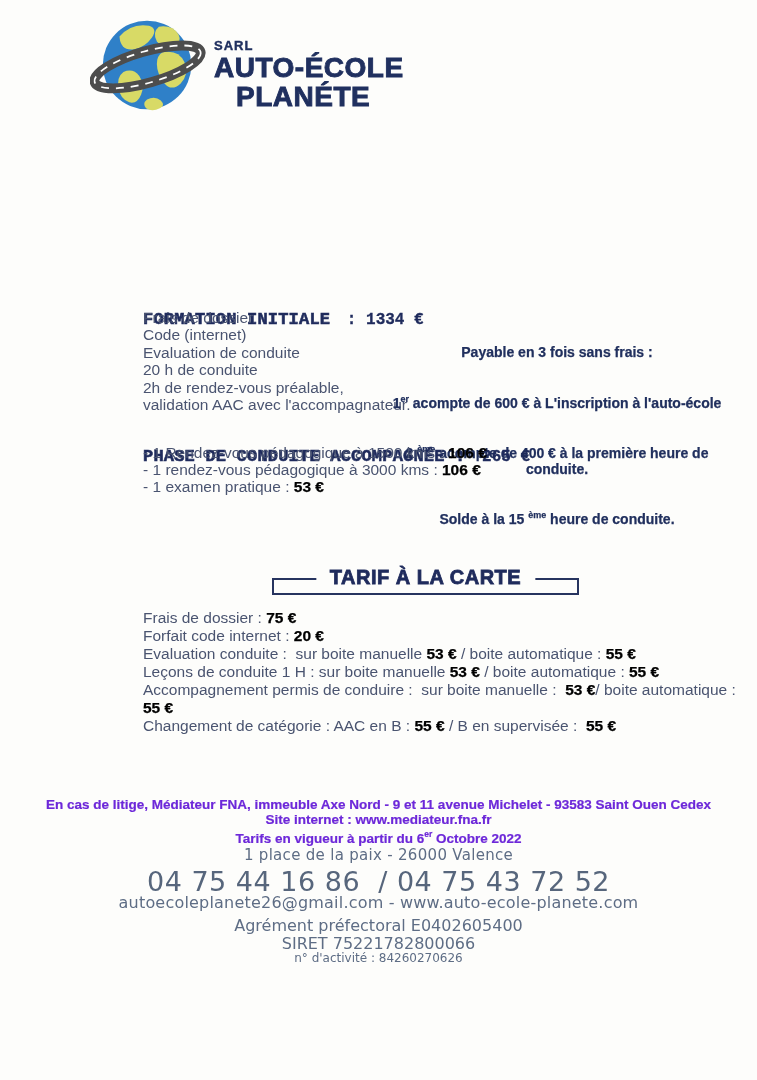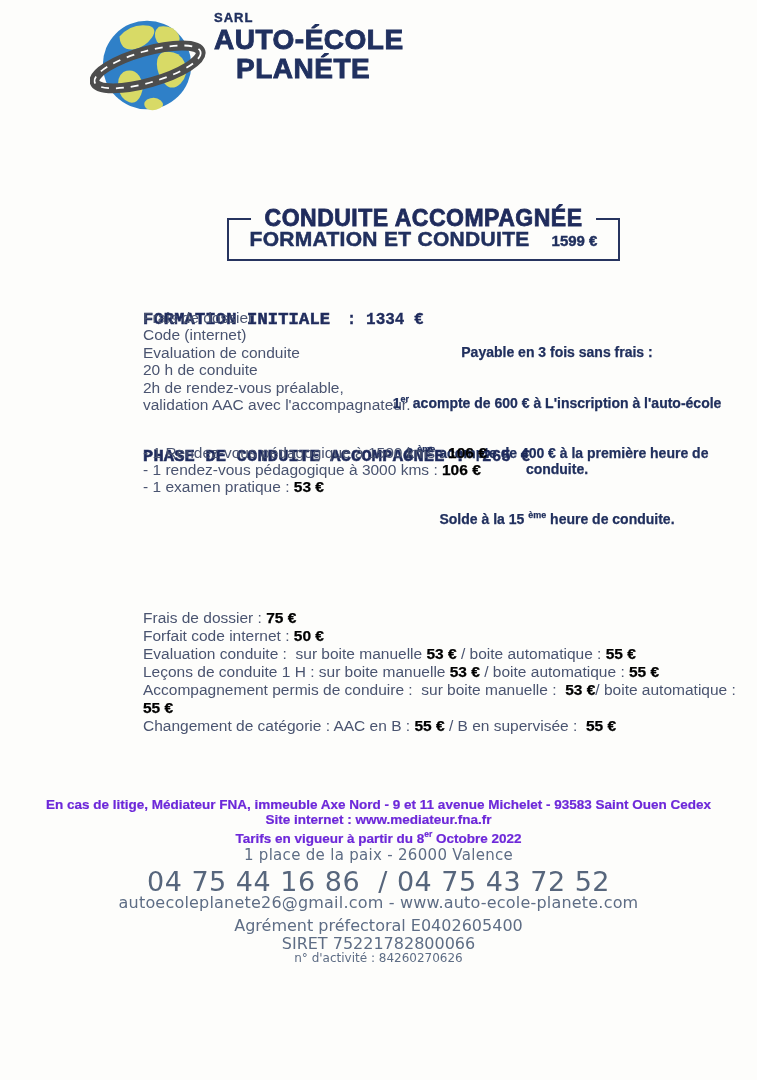--- a/index.html
+++ b/index.html
@@ -5,21 +5,21 @@
   html,body{margin:0;padding:0;background:#e8e8e8;}
   .page{
     position:relative;width:757px;height:1080px;margin:0 auto;
     background:#fdfdfb;overflow:hidden;
     font-family:"Liberation Sans",sans-serif;
     color:#4a5470;
   }
   
   .logo{position:absolute;left:90px;top:10px;display:flex;align-items:flex-start;}
   .globe{width:118px;height:110px;}
-  .logo-text{margin-left:6px;margin-top:0;color:#20305f;}
+  .logo-text{margin-left:6px;margin-top:28px;color:#20305f;}
   .logo-sarl{font-size:13px;font-weight:800;letter-spacing:1px;-webkit-text-stroke:.4px currentColor;}
   .logo-l1,.logo-l2{font-size:28px;font-weight:800;line-height:29px;letter-spacing:.5px;-webkit-text-stroke:.9px currentColor;}
   .logo-l2{margin-left:22px;}
   
   .tbox{position:absolute;border:2px solid #27345f;}
   .tbox .tbox-title{
     position:absolute;left:50%;top:0;transform:translate(-50%,-54%);
     background:#fdfdfb;padding:0 14px;white-space:nowrap;
     color:#1f2b5c;font-weight:800;letter-spacing:.5px;-webkit-text-stroke:.8px currentColor;
   }
@@ -80,26 +80,20 @@
         <ellipse cx="58" cy="57" rx="56" ry="16" fill="none" stroke="#ffffff" stroke-width="1.8" stroke-dasharray="8 7"></ellipse>
       </g>
     </svg>
     <div class="logo-text">
       <div class="logo-sarl">SARL</div>
       <div class="logo-l1">AUTO-ÉCOLE</div>
       <div class="logo-l2">PLANÉTE</div>
     </div>
   </header>
 
-  <section class="tbox box1">
-    <div class="tbox-title">CONDUITE ACCOMPAGNÉE</div>
-    <div class="box1-content">
-      <span class="box1-sub">FORMATION ET CONDUITE</span><span class="box1-price">1599 €</span>
-    </div>
-  </section>
 
   <h2 class="sec-head" style="top:284px;"><span class="hvy">FORMATION INITIALE</span><span class="hprice"> : 1334 €</span></h2>
   <div class="plain-list formation-list">
     <div class="row">Frais de dossier</div>
     <div class="row">Code (internet)</div>
     <div class="row">Evaluation de conduite</div>
     <div class="row">20 h de conduite</div>
     <div class="row">2h de rendez-vous préalable,</div>
     <div class="row">validation AAC avec l'accompagnateur.</div>
   </div>
@@ -111,35 +105,38 @@
     <div class="row"><span>Solde à la 15 </span><sup>ème</sup><span> heure de conduite.</span></div>
   </aside>
 
   <h2 class="sec-head" style="top:421px;"><span class="hvy">PHASE DE CONDUITE ACCOMPAGNÉE :</span><span class="hprice"> 265 €</span></h2>
   <div class="plain-list phase-list">
     <div class="row"><span>- 1 Rendez-vous pédagogique à 1500 kms : </span><b>106 €</b></div>
     <div class="row"><span>- 1 rendez-vous pédagogique à 3000 kms : </span><b>106 €</b></div>
     <div class="row"><span>- 1 examen pratique : </span><b>53 €</b></div>
   </div>
 
+  <section class="tbox box2">
+    <div class="tbox-title">TARIF À LA CARTE</div>
+  </section>
 
   <div class="plain-list tarif-list">
     <div class="row"><span>Frais de dossier : </span><b>75 €</b></div>
-    <div class="row"><span>Forfait code internet : </span><b>50 €</b></div>
+    <div class="row"><span>Forfait code internet : </span><b>20 €</b></div>
     <div class="row"><span>Evaluation conduite :  sur boite manuelle </span><b>53 €</b><span> / boite automatique : </span><b>55 €</b></div>
     <div class="row"><span>Leçons de conduite 1 H : sur boite manuelle </span><b>53 €</b><span> / boite automatique : </span><b>55 €</b></div>
     <div class="row"><span>Accompagnement permis de conduire :  sur boite manuelle :  </span><b>53 €</b><span>/ boite automatique : </span><b>55 €</b></div>
     <div class="row"><span>Changement de catégorie : AAC en B : </span><b>55 €</b><span> / B en supervisée :  </span><b>55 €</b></div>
   </div>
 
   <footer>
     <div class="foot-legal">
       <div>En cas de litige, Médiateur FNA, immeuble Axe Nord - 9 et 11 avenue Michelet - 93583 Saint Ouen Cedex</div>
       <div>Site internet : www.mediateur.fna.fr</div>
-      <div><span>Tarifs en vigueur à partir du 8</span><sup>er</sup><span> Octobre 2022</span></div>
+      <div><span>Tarifs en vigueur à partir du 6</span><sup>er</sup><span> Octobre 2022</span></div>
     </div>
     <div class="contact c-address">1 place de la paix - 26000 Valence</div>
     <div class="contact c-phones">04 75 44 16 86  / 04 75 43 72 52</div>
     <div class="contact c-email">autoecoleplanete26@gmail.com - www.auto-ecole-planete.com</div>
     <div class="contact c-agrement">Agrément préfectoral E0402605400</div>
     <div class="contact c-siret">SIRET 75221782800066</div>
     <div class="contact c-activity">n° d'activité : 84260270626</div>
   </footer>
 
 </div>

